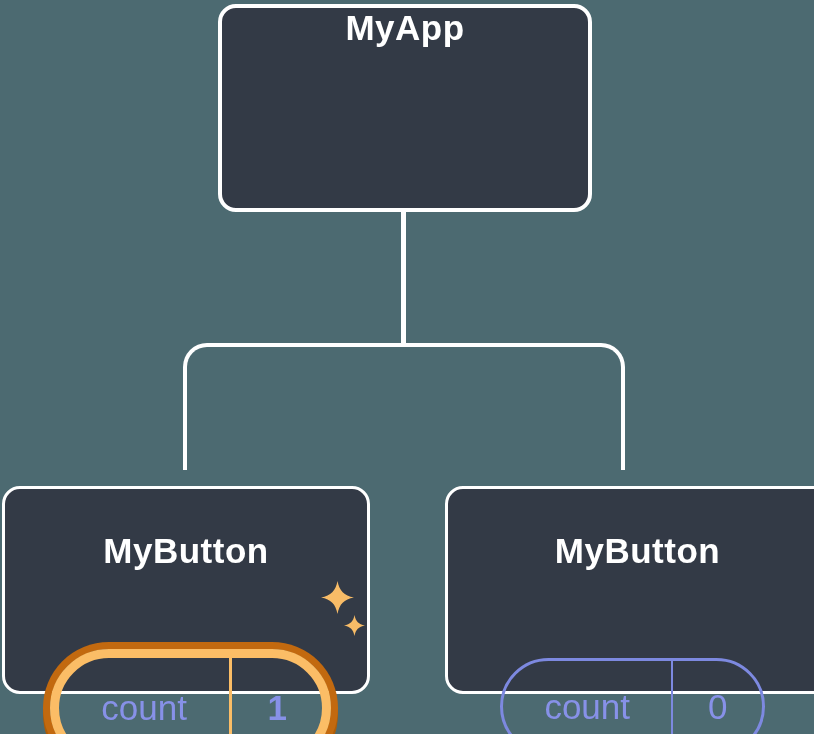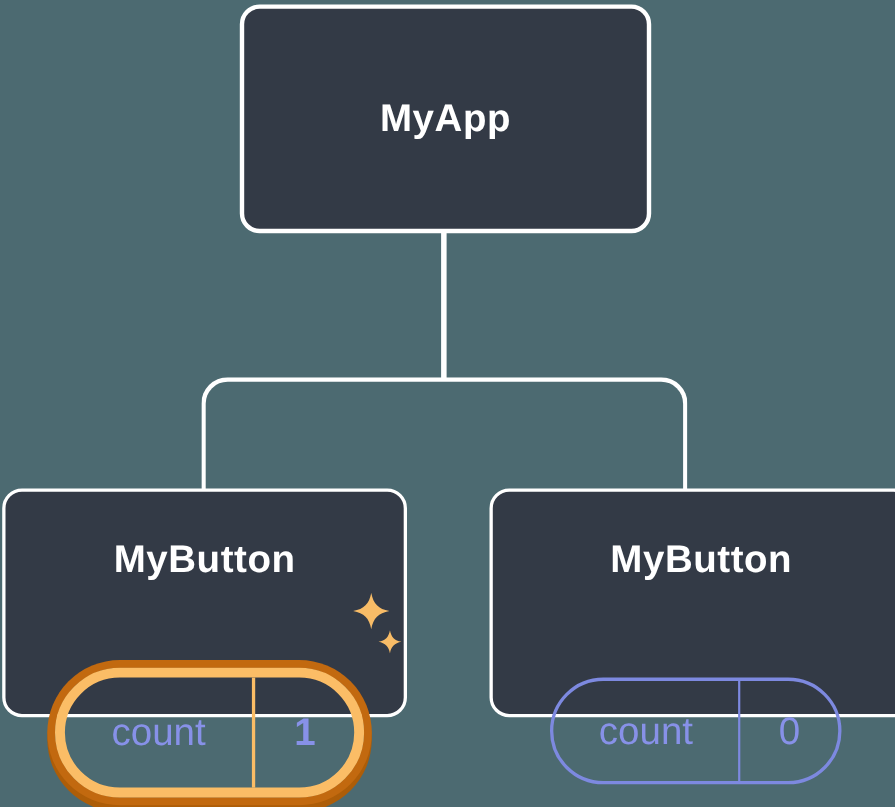--- a/index.html
+++ b/index.html
@@ -26,23 +26,23 @@
   
   .node {
     position: absolute;
     background: var(--node-fill);
     border: 4px solid var(--line);
     border-radius: 18px;
   }
   .node.root {
     left: 218px; top: 4px;
     width: 374px; height: 208px;
-    display: flex; align-items: center; justify-content: center;
+    display: flex; justify-content: center;
   }
-  .node.child { border-width: 3px; top: 444px; height: 208px; }
+  .node.child { border-width: 3px; top: 486px; height: 208px; }
   .node.child.left  { left: 2px;   width: 368px; }
   .node.child.right { left: 445px; width: 385px; }
   .node-label {
     color: #ffffff;
     font-size: 35px;
     font-weight: 700;
     letter-spacing: 0.5px;
     white-space: nowrap;
   }
   .child .node-label {

